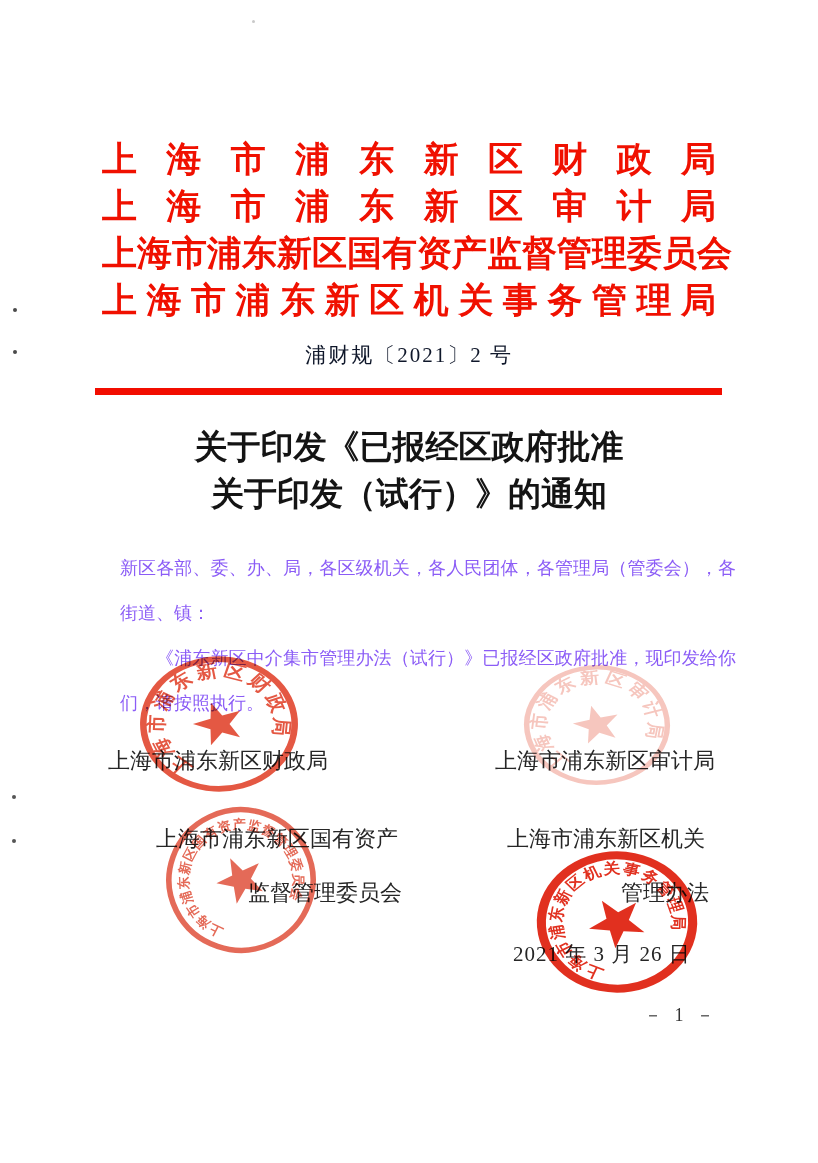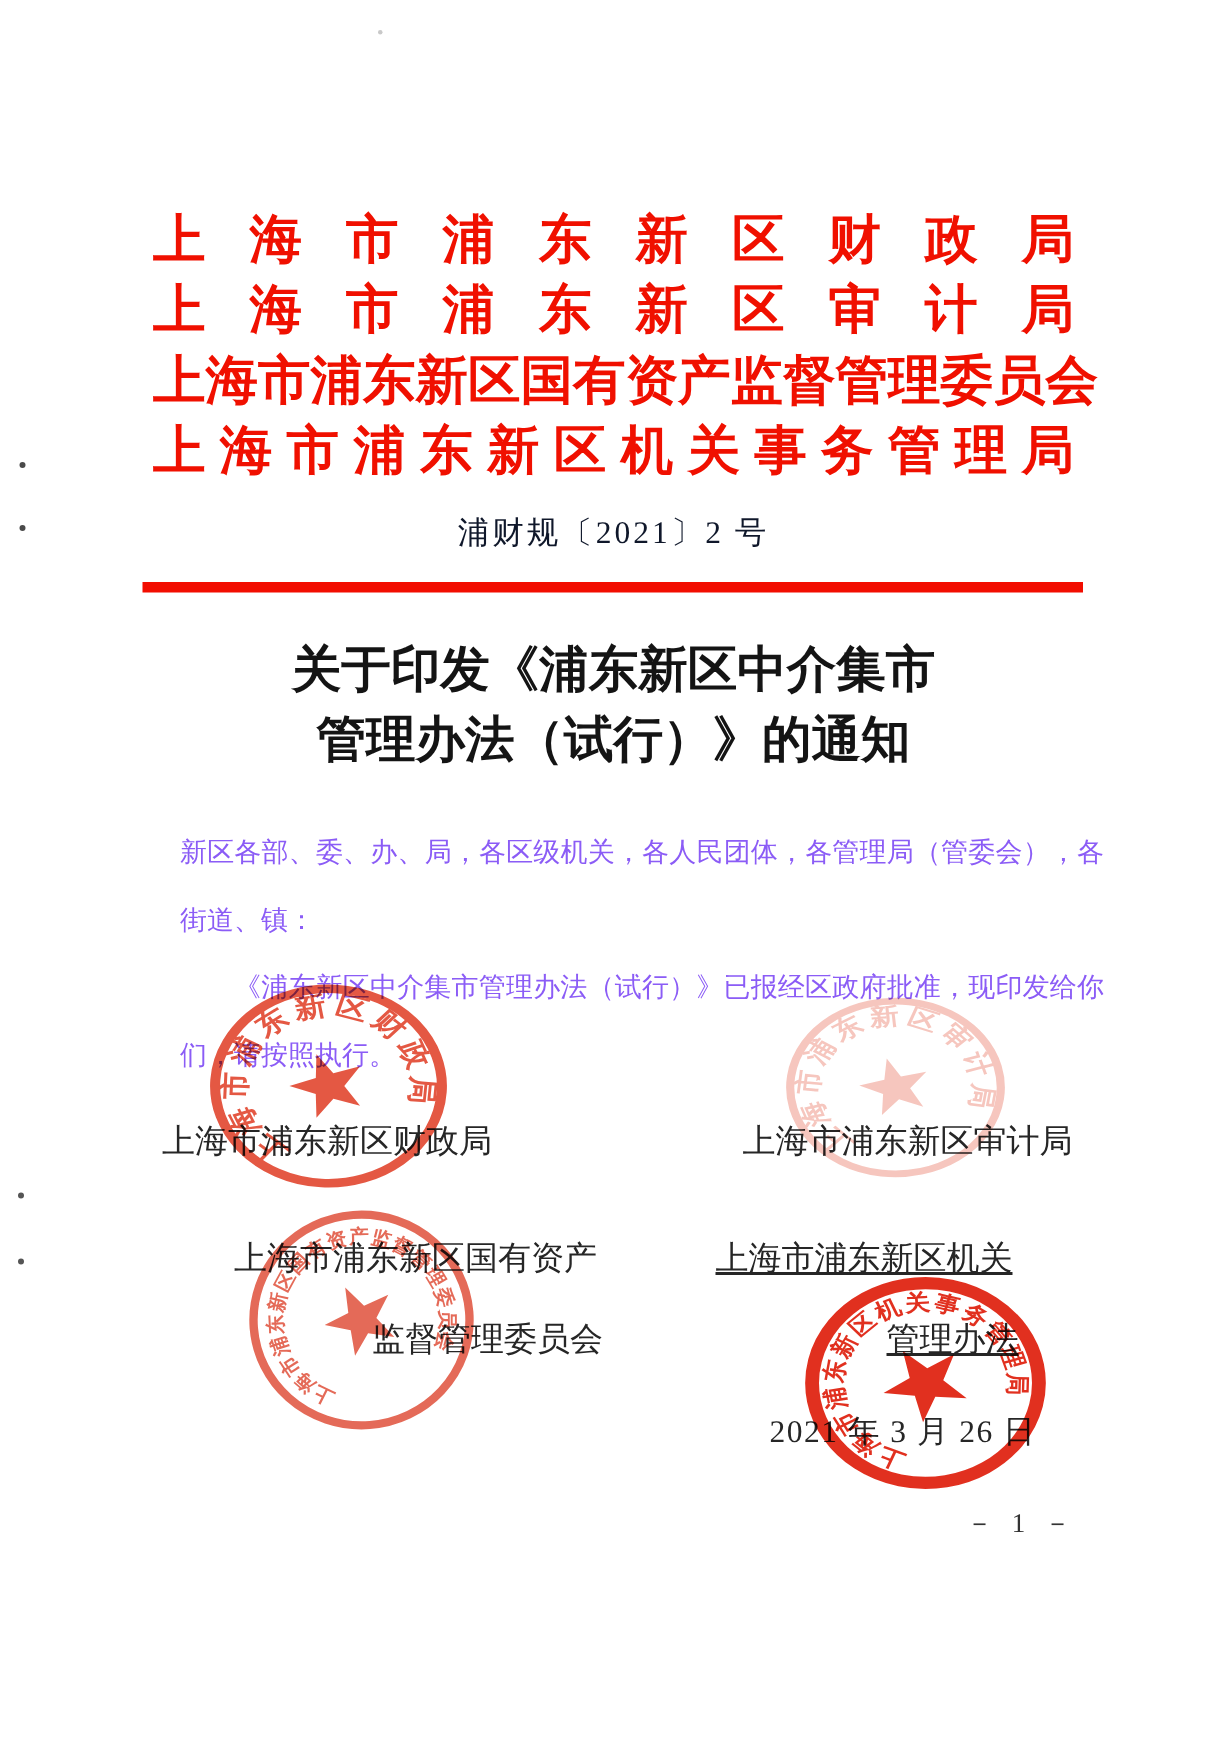--- a/index.html
+++ b/index.html
@@ -40,21 +40,21 @@
     text-align:justify;
   }
   .doc-body p{margin:0;}
   .doc-body p.indent{text-indent:2em;}
   
   .sig{position:absolute;font-size:22px;color:#262626;white-space:nowrap;}
   .sig .l2{display:block;text-align:right;margin-top:24px;}
   .sig1{left:108px;top:746px;}
   .sig2{left:495px;top:746px;}
   .sig3{left:108px;top:824px;width:246px;margin-left:48px;}
-  .sig4{left:477px;top:824px;width:202px;text-decoration:underline;}
+  .sig4{left:507px;top:824px;width:202px;}
   
   .doc-date{
     position:absolute;left:513px;top:940px;
     font-size:21px;color:#262626;letter-spacing:1px;white-space:nowrap;
   }
   .page-number{
     position:absolute;left:644px;top:1003px;
     font-size:18px;color:#333;letter-spacing:4px;white-space:nowrap;
   }
   
@@ -88,21 +88,21 @@
     <div class="lh-line">上海市浦东新区财政局</div>
     <div class="lh-line">上海市浦东新区审计局</div>
     <div class="lh-line">上海市浦东新区国有资产监督管理委员会</div>
     <div class="lh-line">上海市浦东新区机关事务管理局</div>
   </header>
 
   <div class="doc-number">浦财规〔2021〕2 号</div>
 
   <div class="red-rule"></div>
 
-  <h1 class="doc-title"><span>关于印发《浦东新区中介集市</span><br><span>管理办法（试行）》的通知</span></h1>
+  <h1 class="doc-title"><span>关于印发《已报经区政府批准</span><br><span>关于印发（试行）》的通知</span></h1>
 
   <div class="doc-body">
     <p>新区各部、委、办、局，各区级机关，各人民团体，各管理局（管委会），各街道、镇：</p>
     <p class="indent">《浦东新区中介集市管理办法（试行）》已报经区政府批准，现印发给你们，请按照执行。</p>
   </div>
 
   <div class="sig sig1">
     <span>上海市浦东新区财政局</span>
   </div>
   <div class="sig sig2">

